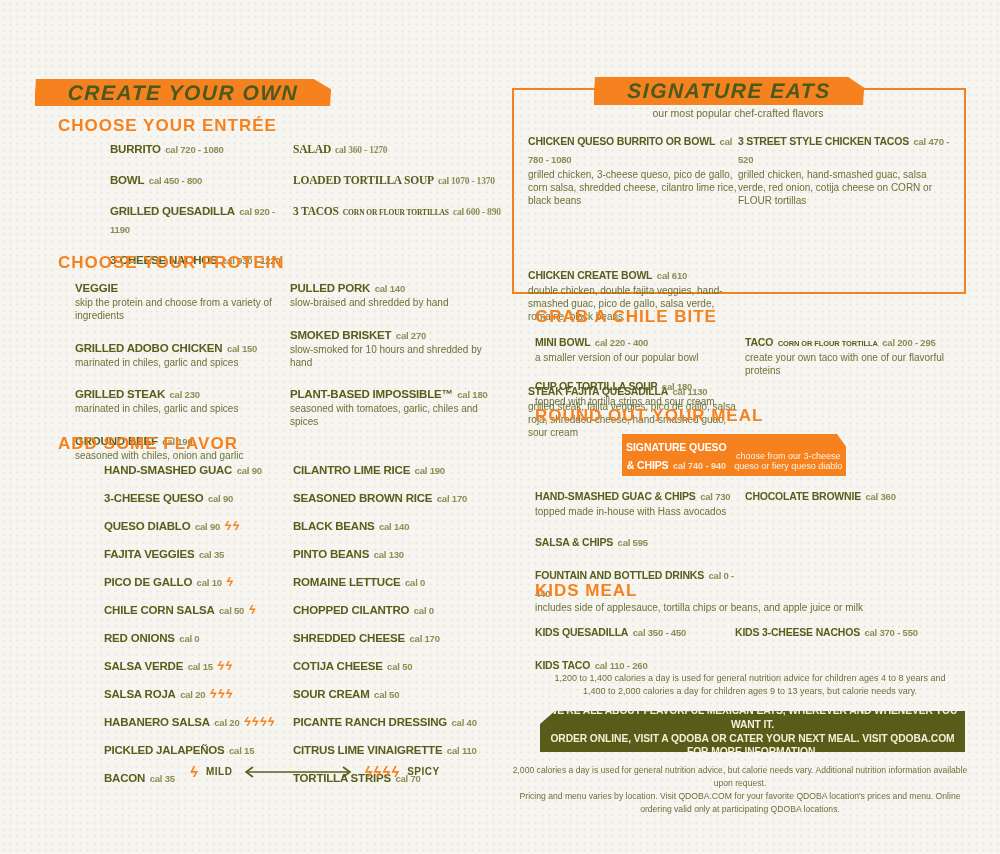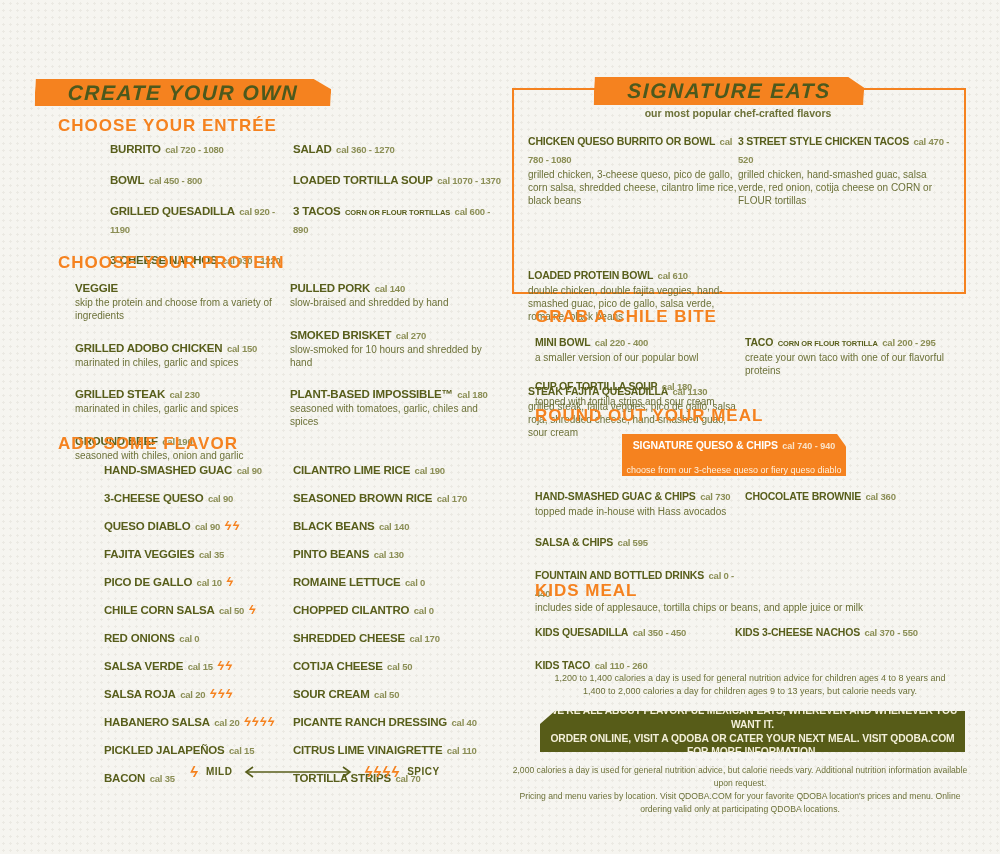--- a/index.html
+++ b/index.html
@@ -48,26 +48,26 @@
   
   .sig .iname{font-size:10.5px;}
   .sig .desc{font-size:10px;line-height:1.3;}
   
   .sig-box{
     position:absolute;left:512px;top:88px;width:450px;height:202px;
     border:2px solid #f5821f;
   }
   .sig-subtitle{
     position:absolute;left:512px;top:107px;width:452px;text-align:center;
-    color:#6c7138;font-size:10.5px;font-weight:bold;
+    color:#6c7138;font-size:10.5px;font-weight:normal;
   }
   .queso-banner{
     position:absolute;left:622px;top:434px;width:224px;height:42px;
     background:#f5821f;color:#fff;
-    display:flex;flex-direction:column;align-items:center;justify-content:center;
+    display:flex;flex-direction:row;align-items:center;justify-content:center;
     clip-path:polygon(0 0, 96% 0, 100% 30%, 100% 100%, 0 100%);
     text-align:center;
   }
   .queso-banner .qb-name{font-weight:bold;font-size:10.5px;color:#ffffff;letter-spacing:-0.1px;}
   .queso-banner .qb-cal{font-weight:bold;font-size:9px;color:#fbe3c8;}
   .queso-banner .qb-desc{font-size:9px;color:#fdf2e3;margin-top:12px;}
   .kids-note{
     position:absolute;text-align:center;color:#6c7138;font-size:9px;line-height:1.45;
   }
   .promo-banner{
@@ -119,21 +119,21 @@
         <span class="cal">cal 920 - 1190</span>
       </div>
 
       <div class="mi">
         <span class="iname">3-CHEESE NACHOS</span>
         <span class="sub"></span>
         <span class="cal">cal 930 - 1220</span>
       </div>
     </div>
 
-  <div class="abs col" style="left:293px;top:139px;width:210px;">
+  <div class="abs col" style="left:293px;top:139px;width:210px;font-family:Liberation Serif, serif;">
 
       <div class="mi">
         <span class="iname">SALAD</span>
         <span class="sub"></span>
         <span class="cal">cal 360 - 1270</span>
       </div>
 
       <div class="mi">
         <span class="iname">LOADED TORTILLA SOUP</span>
         <span class="sub"></span>
@@ -376,21 +376,21 @@
       <div class="mi">
         <div>
           <span class="iname">CHICKEN QUESO BURRITO OR BOWL</span>
           <span class="cal">cal 780 - 1080</span>
         </div>
         <div class="desc">grilled chicken, 3-cheese queso, pico de gallo, corn salsa, shredded cheese, cilantro lime rice, black beans</div>
       </div>
 
       <div class="mi">
         <div>
-          <span class="iname">LOADED PROTEIN BOWL</span>
+          <span class="iname">CHICKEN CREATE BOWL</span>
           <span class="cal">cal 610</span>
         </div>
         <div class="desc">double chicken, double fajita veggies, hand-smashed guac, pico de gallo, salsa verde, romaine, black beans</div>
       </div>
 
       <div class="mi">
         <div>
           <span class="iname">STEAK FAJITA QUESADILLA</span>
           <span class="cal">cal 1130</span>
         </div>

